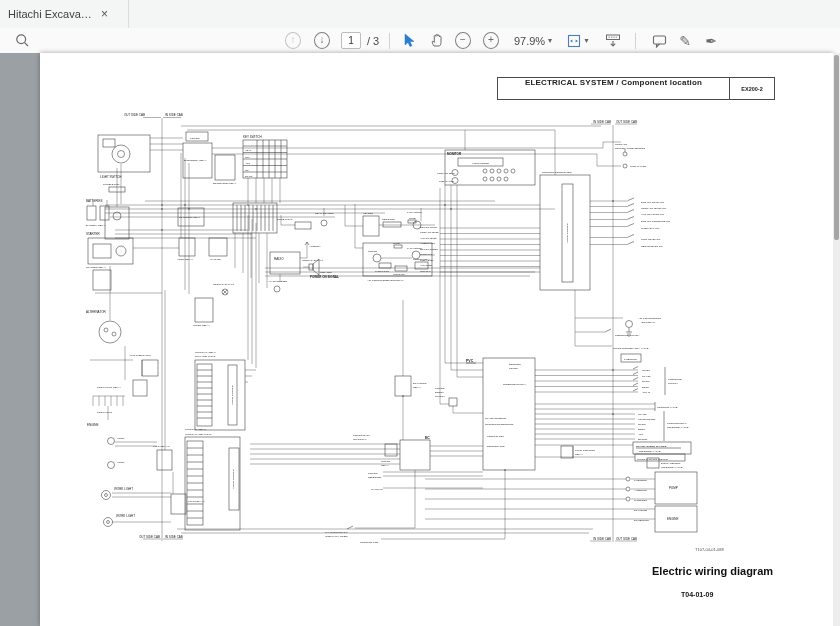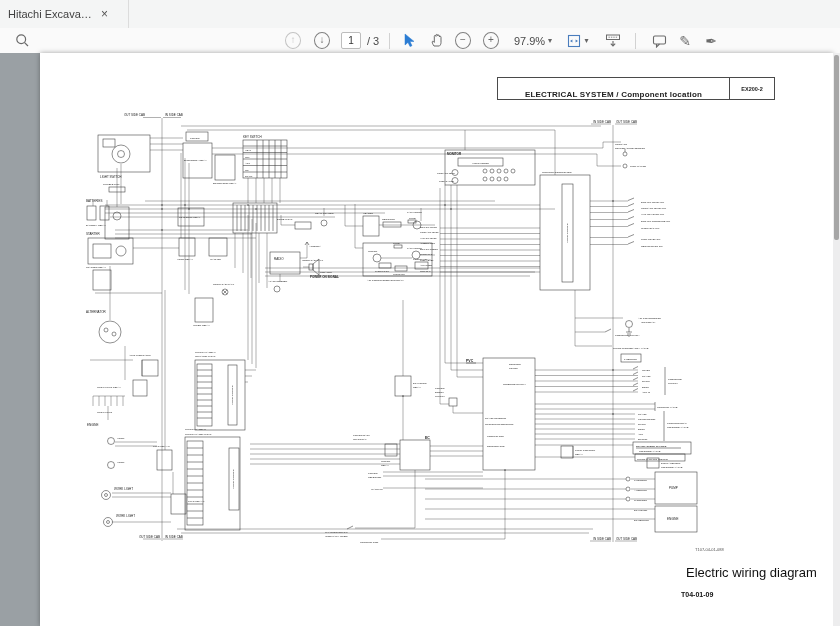--- a/index.html
+++ b/index.html
@@ -16,25 +16,25 @@
   .sep{width:1px;height:16px;background:#d2d2d2}
   .pageno{width:20px;height:15px;border:1px solid #bdbdbd;border-radius:2px;background:#fff;font-size:10px;color:#333;text-align:center;line-height:15px}
   .txt{font-size:11px;color:#4a4a4a}
   .caret{font-size:8px;color:#666;margin-left:3px}
   
   .viewer{position:absolute;top:53px;left:0;width:840px;height:573px;background:#9aa0a4}
   .pdfpage{position:absolute;left:40px;top:0;width:793px;height:573px;background:#fff;box-shadow:0 0 5px rgba(0,0,0,.35)}
   .scrollbar{position:absolute;right:0;top:0;width:7px;height:573px;background:#ededee}
   .scroll-thumb{position:absolute;left:1px;top:2px;width:5px;height:185px;background:#a6a6a6;border-radius:2px}
   
-  .hdrbox{position:absolute;left:457px;top:24px;width:276px;height:21px;border:1.2px solid #4a4a4a;display:flex;align-items:flex-end}
+  .hdrbox{position:absolute;left:457px;top:24px;width:276px;height:21px;border:1.2px solid #4a4a4a;display:flex;align-items:flex-start}
   .hdrtitle{flex:1;text-align:center;font-size:8px;font-weight:bold;color:#222;letter-spacing:.2px}
   .hdrmodel{width:44px;height:100%;border-left:1px solid #4a4a4a;display:flex;align-items:center;justify-content:center;font-size:5.5px;font-weight:bold;color:#222}
   .figref{position:absolute;left:655px;top:494px;font-size:4px;color:#555}
-  .caption{position:absolute;left:646px;top:512px;font-size:13px;font-weight:normal;color:#111}
+  .caption{position:absolute;left:612px;top:512px;font-size:11px;font-weight:bold;color:#111}
   .doccode{position:absolute;left:641px;top:538px;font-size:7px;font-weight:bold;color:#111}
   
   svg.diag{position:absolute;left:45px;top:55px}
   .wires path{fill:none;stroke:#3b3b3b;stroke-width:.4}
   .bnd{stroke:#2b2b2b;stroke-width:.7}
   .boxes rect,.boxes circle,.boxes path,.boxes line,.boxes polygon{fill:none;stroke:#333;stroke-width:.55}
   .dots circle{fill:#333;stroke:none}
   text{font-family:"Liberation Sans",sans-serif;font-size:3px;fill:#1b1b1b}
   .s25{font-size:2.5px}.s23{font-size:2.3px}.b{font-weight:bold}.s35{font-size:3.5px}.e{text-anchor:end}.m{text-anchor:middle}
 </style>

